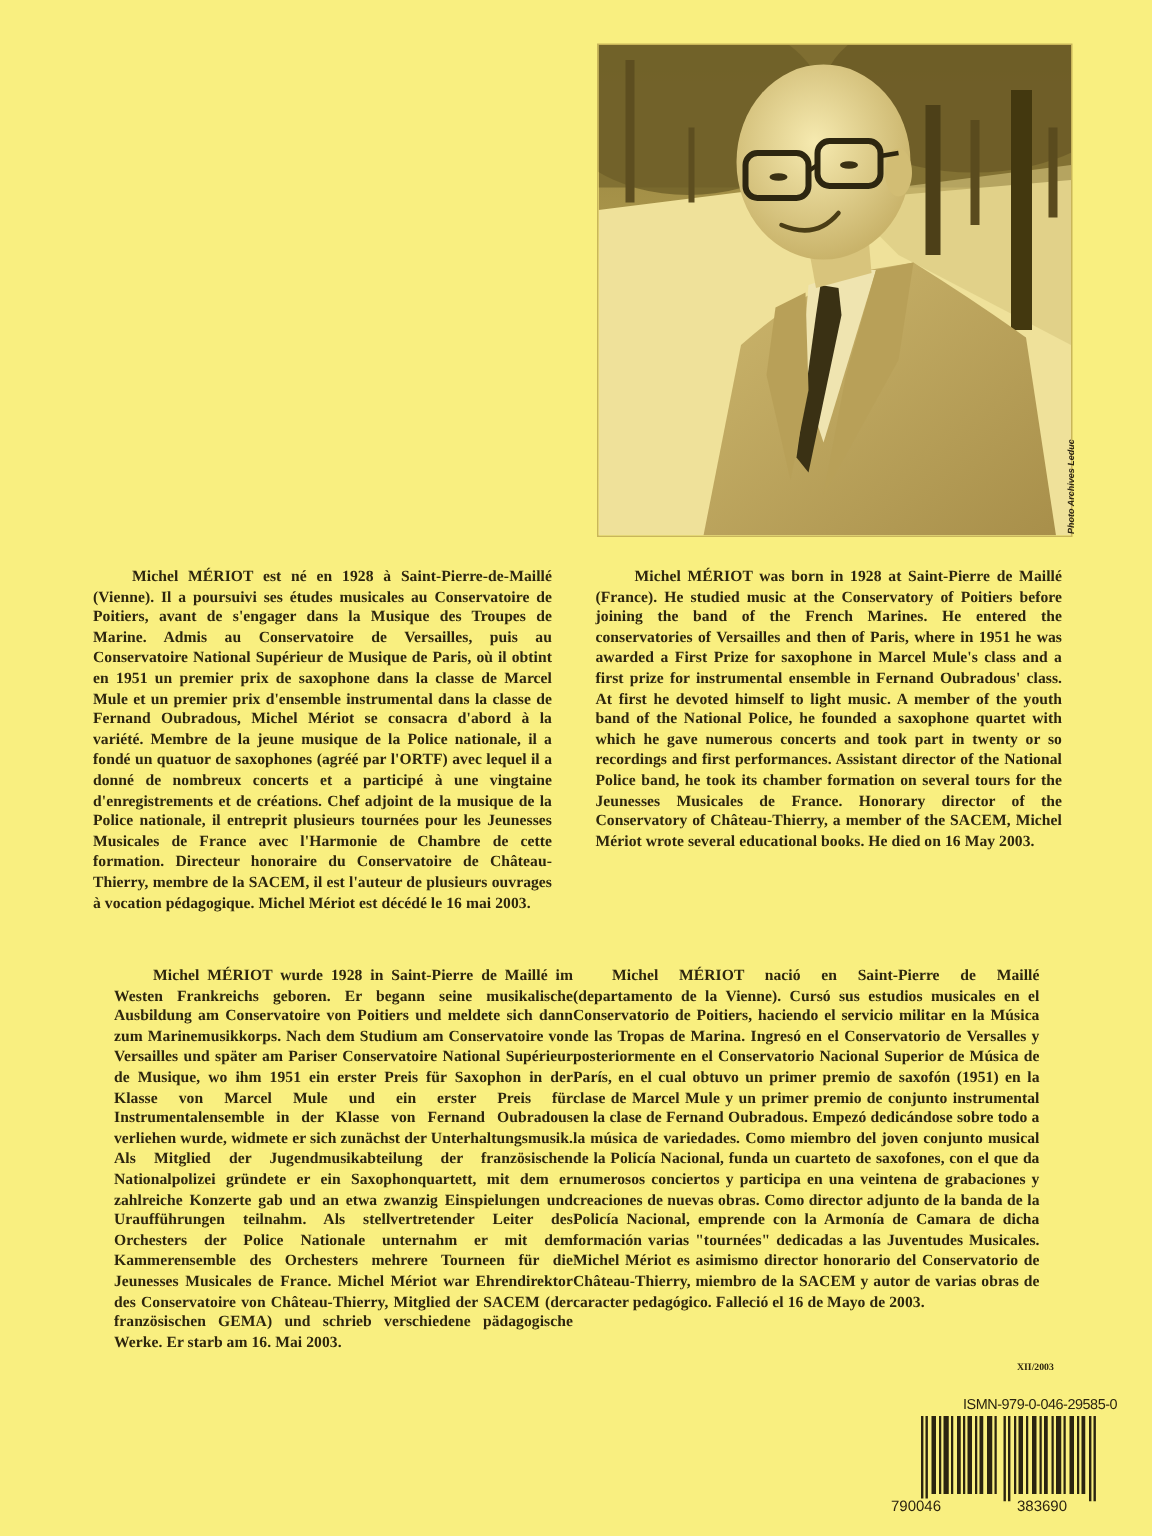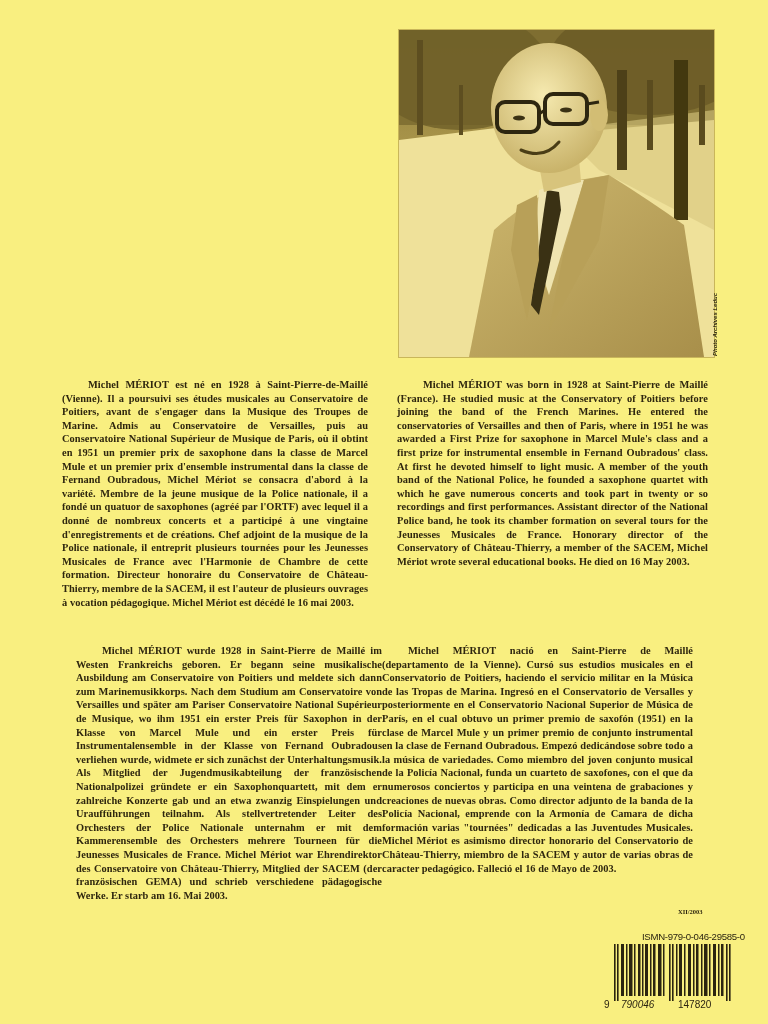--- a/index.html
+++ b/index.html
@@ -220,14 +220,14 @@
     <rect x="90" y="0" width="3.5" height="52"></rect>
     <rect x="95" y="0" width="1.5" height="52"></rect>
     <rect x="99" y="0" width="3" height="52"></rect>
     <rect x="104" y="0" width="1.5" height="52"></rect>
     <rect x="107" y="0" width="2.5" height="52"></rect>
     <rect x="112" y="0" width="1.6" height="57"></rect>
     <rect x="115" y="0" width="1.6" height="57"></rect>
   </g>
 </svg>
 <div class="barcode-digits" style="left:603px;">9</div>
-<div class="barcode-digits" style="left:620px;font-style:italic;">790046</div>
-<div class="barcode-digits" style="left:677px;">147820</div>
+<div class="barcode-digits" style="left:593px;">790046</div>
+<div class="barcode-digits" style="left:677px;">383690</div>
 
 </body></html>

